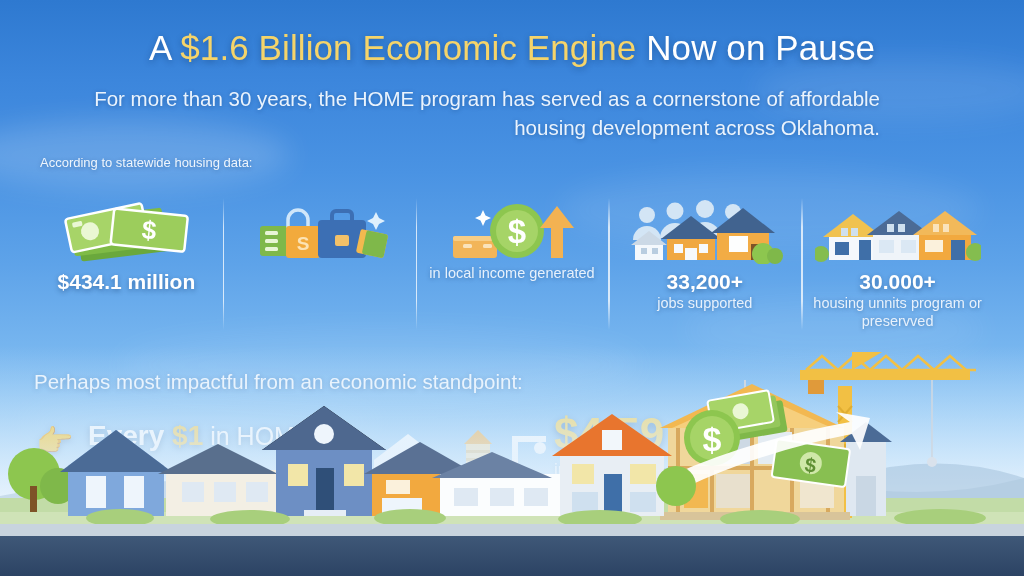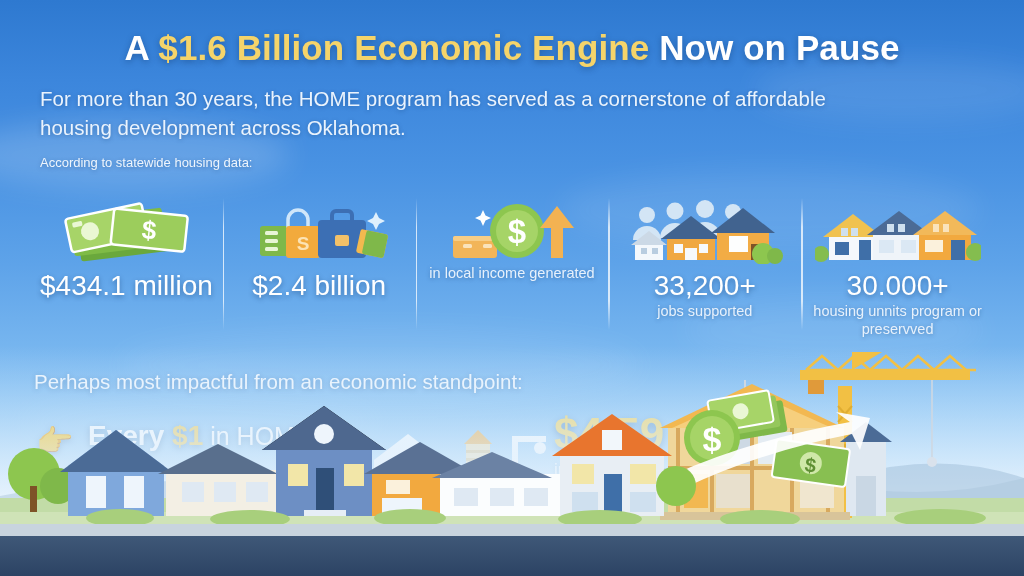--- a/index.html
+++ b/index.html
@@ -34,33 +34,34 @@
   .cloud.c2 { right:-30px; top:60px;  width:300px; height:60px; opacity:.55; }
   .cloud.c3 { left:560px; top:170px;  width:420px; height:80px; opacity:.5; }
   .cloud.c4 { left:120px; top:330px;  width:520px; height:70px; opacity:.45; }
   .cloud.c5 { right:40px; top:300px;  width:300px; height:60px; opacity:.4; }
   .cloud.c6 { left:20px;  top:395px;  width:360px; height:55px; opacity:.35; }
 
   
   .headline {
     position:absolute; top:28px; left:0; width:100%;
     text-align:center;
-    font-size:35px; font-weight:bold;
+    font-size:35px; font-weight:normal;
     color:#ffffff;
     letter-spacing:.1px;
     text-shadow:0 2px 6px rgba(12,48,98,.40);
     white-space:nowrap;
   }
   .headline .gold { color:#f5d46a; }
 
   .subtitle {
     position:absolute; top:84px; left:40px; width:840px;
     font-size:20.5px; line-height:1.42;
     color:#eaf3fd;
     text-shadow:0 1px 4px rgba(12,48,98,.35);
+    text-align:right;
   }
 
   .lead {
     position:absolute; top:155px; left:40px;
     font-size:13px;
     color:#eef5fd;
     text-shadow:0 1px 4px rgba(12,48,98,.35);
   }
 
   
@@ -79,21 +80,21 @@
   .stat + .stat::before {
     content:"";
     position:absolute; left:0; top:6px;
     width:1.5px; height:132px;
     background:linear-gradient(180deg, rgba(255,255,255,0) 0%, rgba(255,255,255,.75) 22%, rgba(255,255,255,.75) 78%, rgba(255,255,255,0) 100%);
   }
   .stat .icon { height:72px; display:flex; align-items:flex-end; justify-content:center; }
   .stat .icon svg { display:block; }
   .stat .value {
     margin-top:6px;
-    font-size:28px; font-weight:normal; color:#ffffff;
+    font-size:21px; font-weight:bold; color:#ffffff;
     text-shadow:0 2px 5px rgba(12,48,98,.42);
     white-space:nowrap;
   }
   .stat .label {
     margin-top:1px;
     font-size:14.5px; line-height:1.22;
     color:#e7f1fc; text-align:center;
     text-shadow:0 1px 4px rgba(12,48,98,.35);
   }
 
@@ -199,21 +200,20 @@
           <rect x="74" y="22" width="48" height="38" rx="4" fill="#3c6fb4"></rect>
           <path d="M88 22 v-5 a4 4 0 0 1 4-4 h12 a4 4 0 0 1 4 4 v5" fill="none" stroke="#3c6fb4" stroke-width="4"></path>
           <rect x="91" y="37" width="14" height="11" rx="2" fill="#f2c169"></rect>
           <g transform="rotate(12 130 46)">
             <rect x="114" y="34" width="28" height="24" rx="2.5" fill="#f2b94f"></rect>
             <rect x="120" y="34" width="22" height="24" rx="2.5" fill="#7fb84a"></rect>
           </g>
           <path d="M132 14 l3 6 l6 3 l-6 3 l-3 6 l-3 -6 l-6 -3 l6 -3 z" fill="#dff0fd"></path>
         </svg>
       </div>
-      <div class="value">$2.4 billion</div>
     </div>
 
     <div class="stat">
       <div class="icon">
         <svg width="146" height="66" viewBox="0 0 146 66">
           <rect x="14" y="38" width="44" height="22" rx="3" fill="#f2b559"></rect>
           <rect x="14" y="38" width="44" height="5" rx="2" fill="#f7cd86"></rect>
           <rect x="24" y="46" width="9" height="4" rx="1.5" fill="#fae3bb"></rect>
           <rect x="44" y="46" width="9" height="4" rx="1.5" fill="#fae3bb"></rect>
           <circle cx="78" cy="33" r="27" fill="#8dc64f"></circle>

